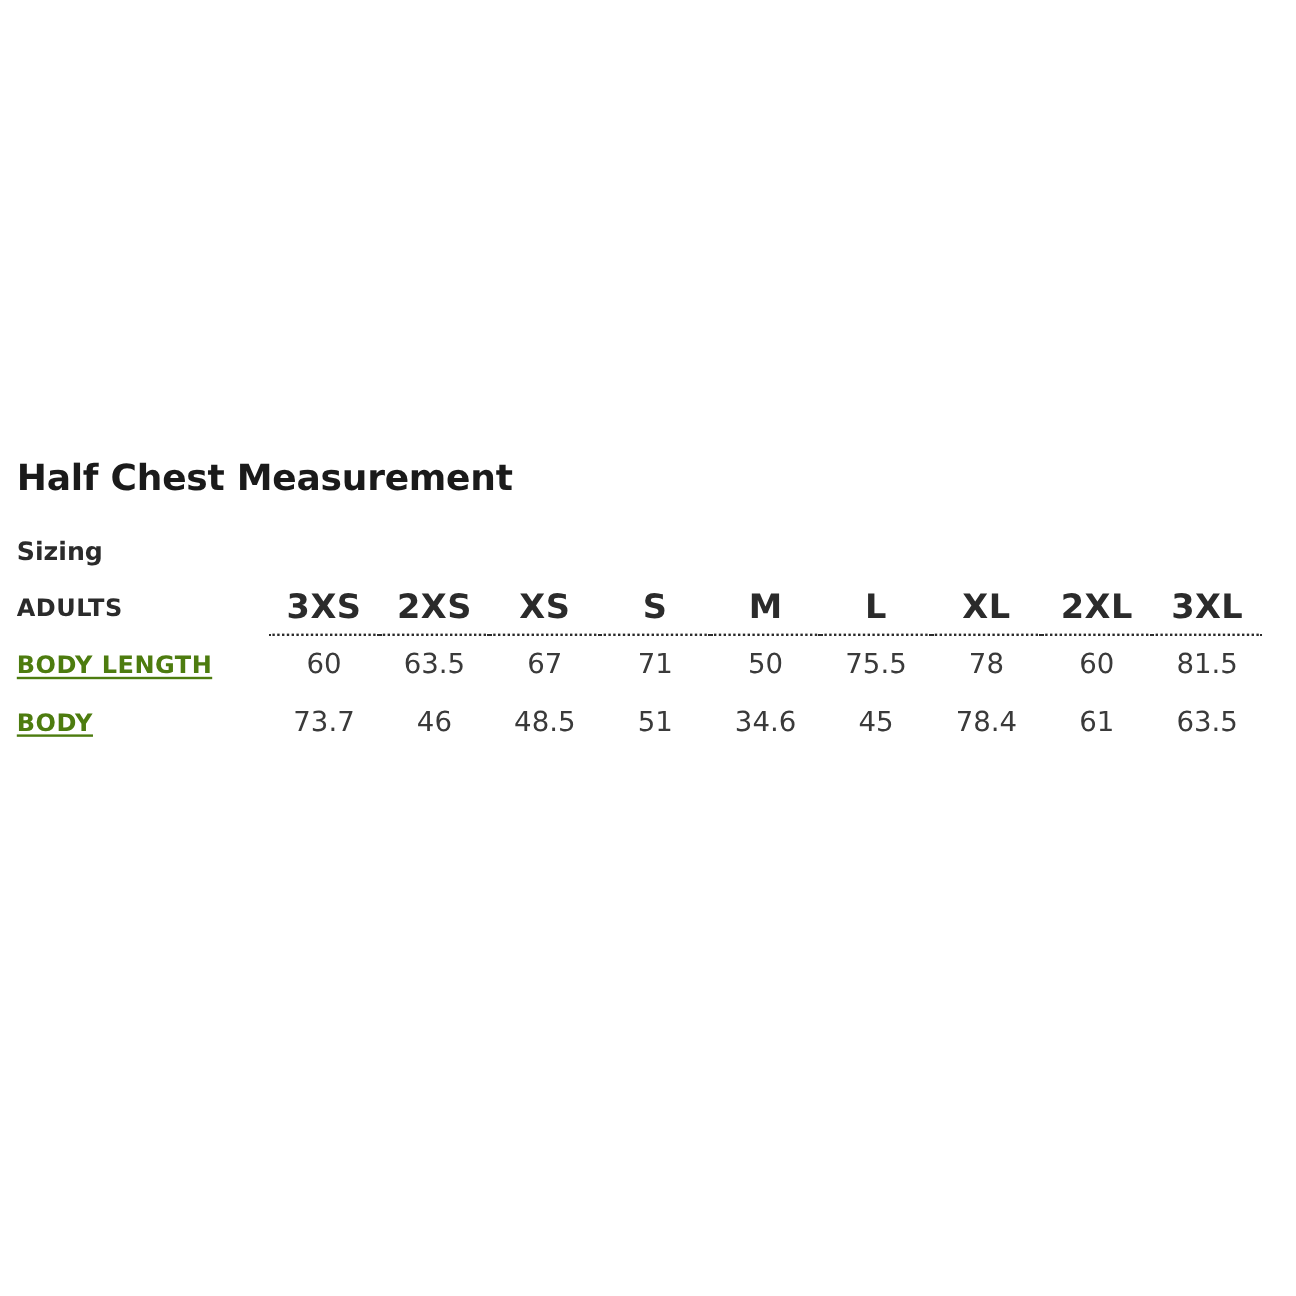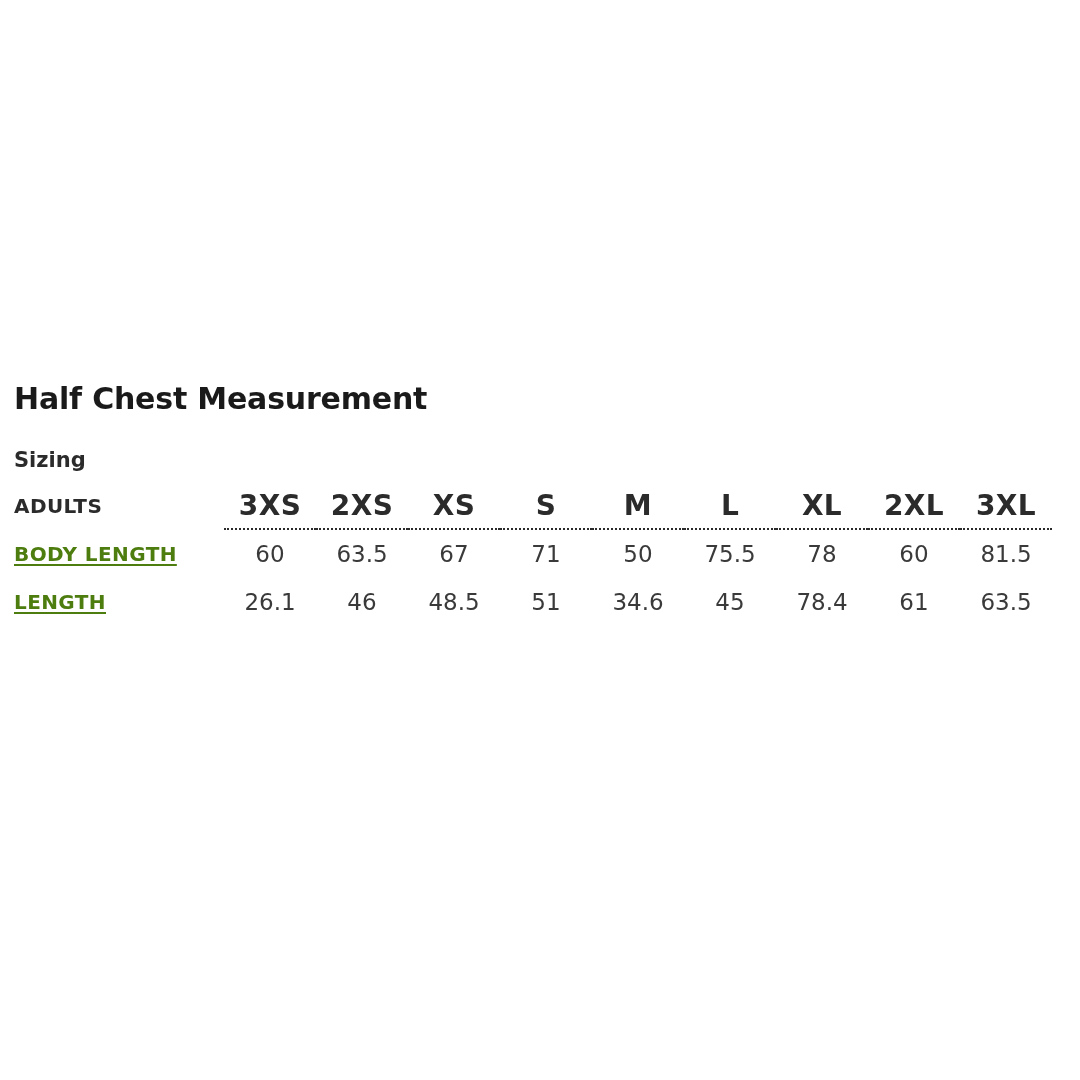--- a/index.html
+++ b/index.html
@@ -138,23 +138,23 @@
           <td class="data-cell">71</td>
           <td class="data-cell">50</td>
           <td class="data-cell">75.5</td>
           <td class="data-cell">78</td>
           <td class="data-cell">60</td>
           <td class="data-cell">81.5</td>
         </tr>
 
         <tr>
           <td class="row-head-cell">
-            <span class="row-label">LENGTH</span>
+            <span class="row-label">BODY</span>
           </td>
-          <td class="data-cell">26.1</td>
+          <td class="data-cell">73.7</td>
           <td class="data-cell">46</td>
           <td class="data-cell">48.5</td>
           <td class="data-cell">51</td>
           <td class="data-cell">34.6</td>
           <td class="data-cell">45</td>
           <td class="data-cell">78.4</td>
           <td class="data-cell">61</td>
           <td class="data-cell">63.5</td>
         </tr>
       </tbody>

